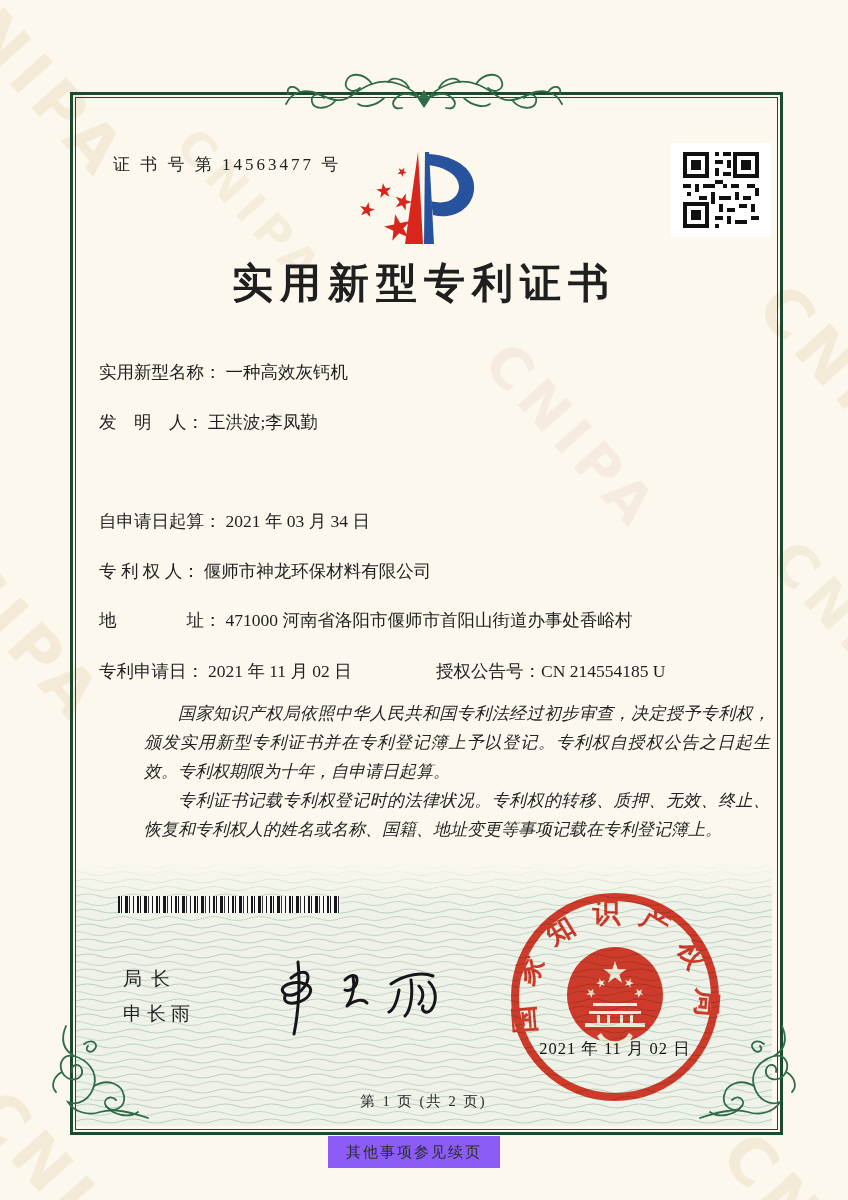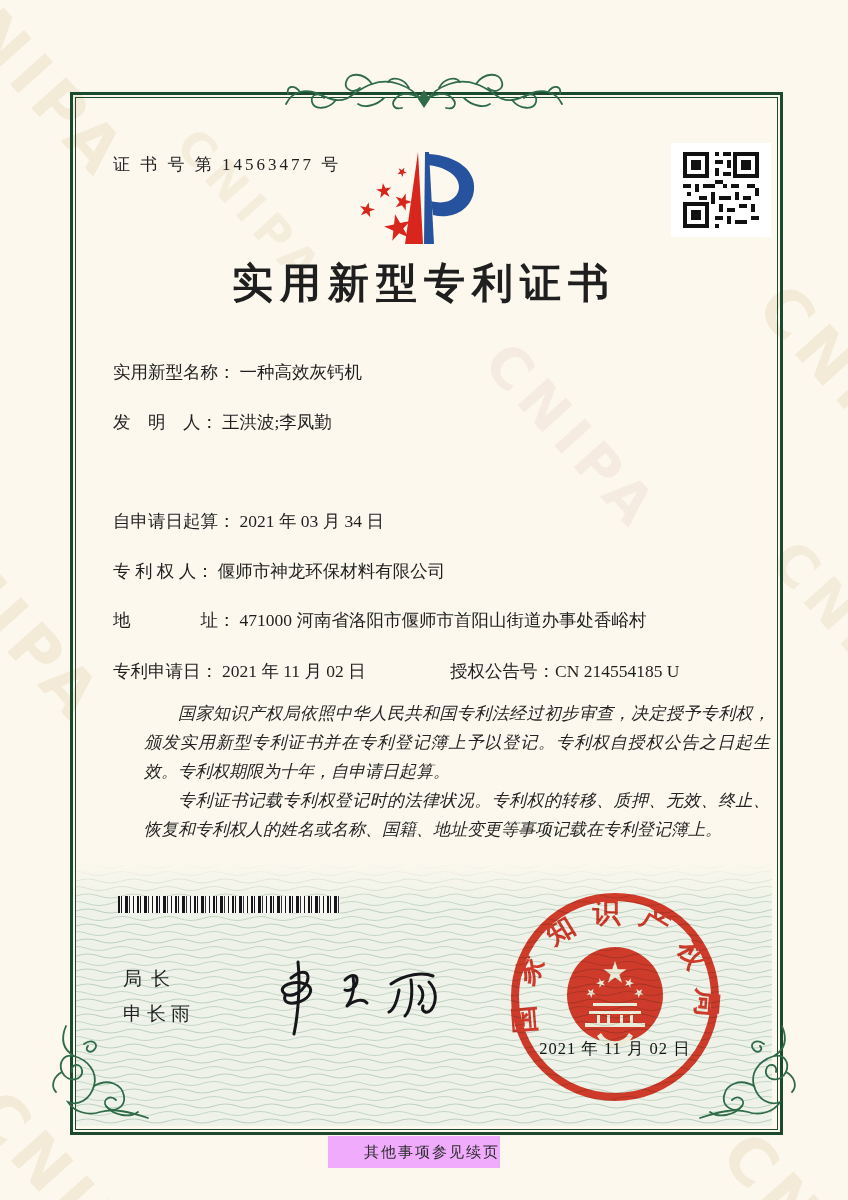--- a/index.html
+++ b/index.html
@@ -25,21 +25,21 @@
   
   .band{position:absolute; left:76px; top:862px; width:696px; height:264px;}
   
   .cert-no{position:absolute; left:113px; top:153px; font-size:17px; letter-spacing:3px;}
   .logo{position:absolute; left:352px; top:140px;}
   .qr-wrap{position:absolute; left:671px; top:143px; width:100px; height:94px; background:#ffffff;}
   .qr{position:absolute; left:12px; top:9px;}
   .title{position:absolute; left:0; top:256px; width:100%; text-align:center;
     font-size:41px; font-weight:700; letter-spacing:7px;}
   
-  .field-row{position:absolute; left:113px; width:640px; font-size:17.5px; white-space:nowrap;}
+  .field-row{position:absolute; left:99px; width:640px; font-size:17.5px; white-space:nowrap;}
   .field-row .flabel{display:inline-block;}
   .field-row .fvalue{margin-left:4px;}
   .grant-no{position:absolute; left:337px; top:0;}
   
   .body-text{position:absolute; left:112px; top:699px; width:626px;
     font-size:17px; line-height:29px; text-align:justify; font-style:italic; color:#242424;margin-left:32px;}
   .body-text p{margin:0; text-indent:2em;}
   
   .barcode{position:absolute; left:118px; top:896px; width:222px; height:17px;
     background:repeating-linear-gradient(90deg,
@@ -51,21 +51,21 @@
   .director-name{position:absolute; left:123px; top:1001px; font-size:19px; letter-spacing:5px;font-family:Liberation Serif, serif;}
   .signature{position:absolute; left:253px; top:950px;}
   
   .seal{position:absolute; left:505px; top:887px; mix-blend-mode:multiply; opacity:.95;}
   .seal-date{position:absolute; left:515px; top:1038px; width:200px; text-align:center;
     font-size:16.5px; color:#141414; letter-spacing:1px;}
   
   .page-info{position:absolute; left:70px; top:1092px; width:707px; text-align:center;
     font-size:14.5px; letter-spacing:2px; color:#2a2a2a;}
   .cont-note{position:absolute; left:328px; top:1136px; width:172px; height:32px;
-    background:#f0abfc; text-align:right; line-height:32px; font-size:15px;
+    background:#8b5cf6; text-align:center; line-height:32px; font-size:15px;
     letter-spacing:2px; color:#2c2c2c;}
 </style>
 </head>
 <body>
 
 <div class="page">
 
   <div class="wm" style="left:-28px; top:-46px; font-size:64px;">CNIPA</div>
   <div class="wm" style="left:206px; top:118px; font-size:46px; opacity:.45;">CNIPA</div>
   <div class="wm pink" style="left:520px; top:330px; font-size:56px; opacity:.6;">CNIPA</div>
@@ -241,15 +241,16 @@
         <rect x="92" y="128" width="3" height="8"></rect>
           <rect x="102" y="128" width="3" height="8"></rect>
         <rect x="115" y="128" width="3" height="8"></rect>
           <rect x="125" y="128" width="3" height="8"></rect>
         <path d="M96 146 a16 16 0 0 0 28 0 l4 3 a20 20 0 0 1 -36 0 z"></path>
       </g>
     </g>
   </svg>
   <div class="seal-date">2021 年 11 月 02 日</div>
 
+  <div class="page-info">第 1 页 (共 2 页)</div>
   <div class="cont-note">其他事项参见续页</div>
 
 </div>
 
 </body></html>

